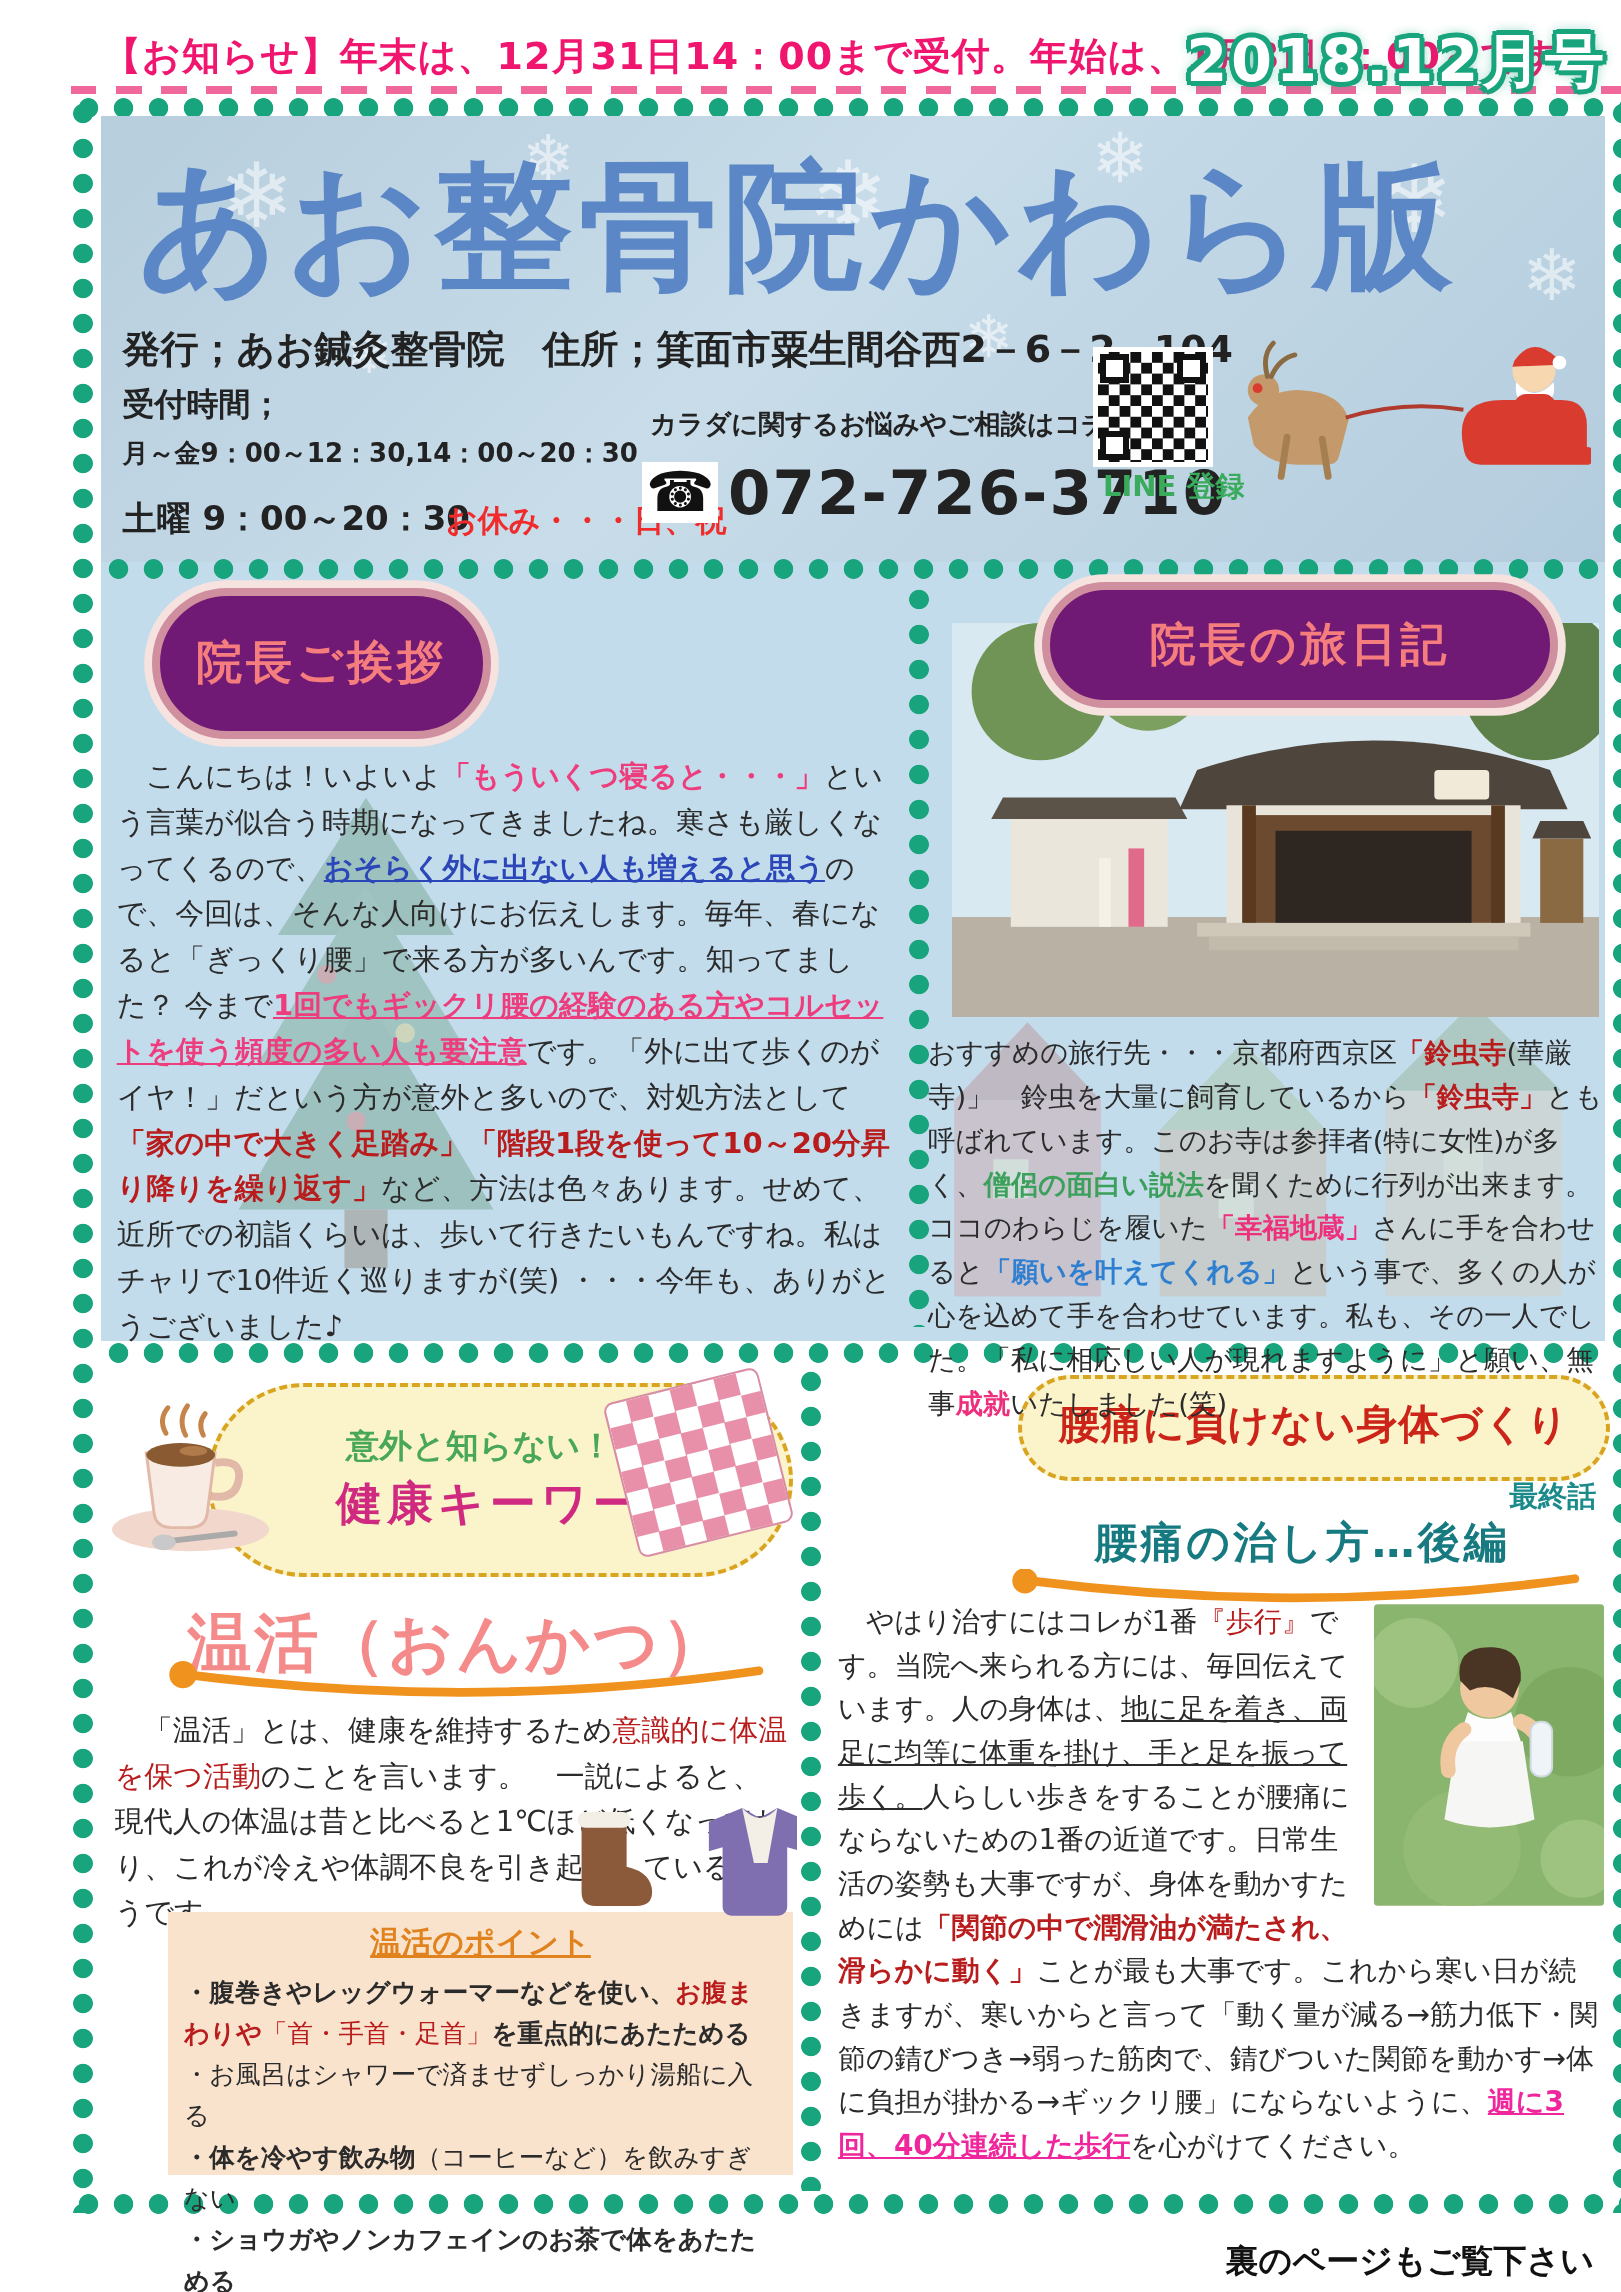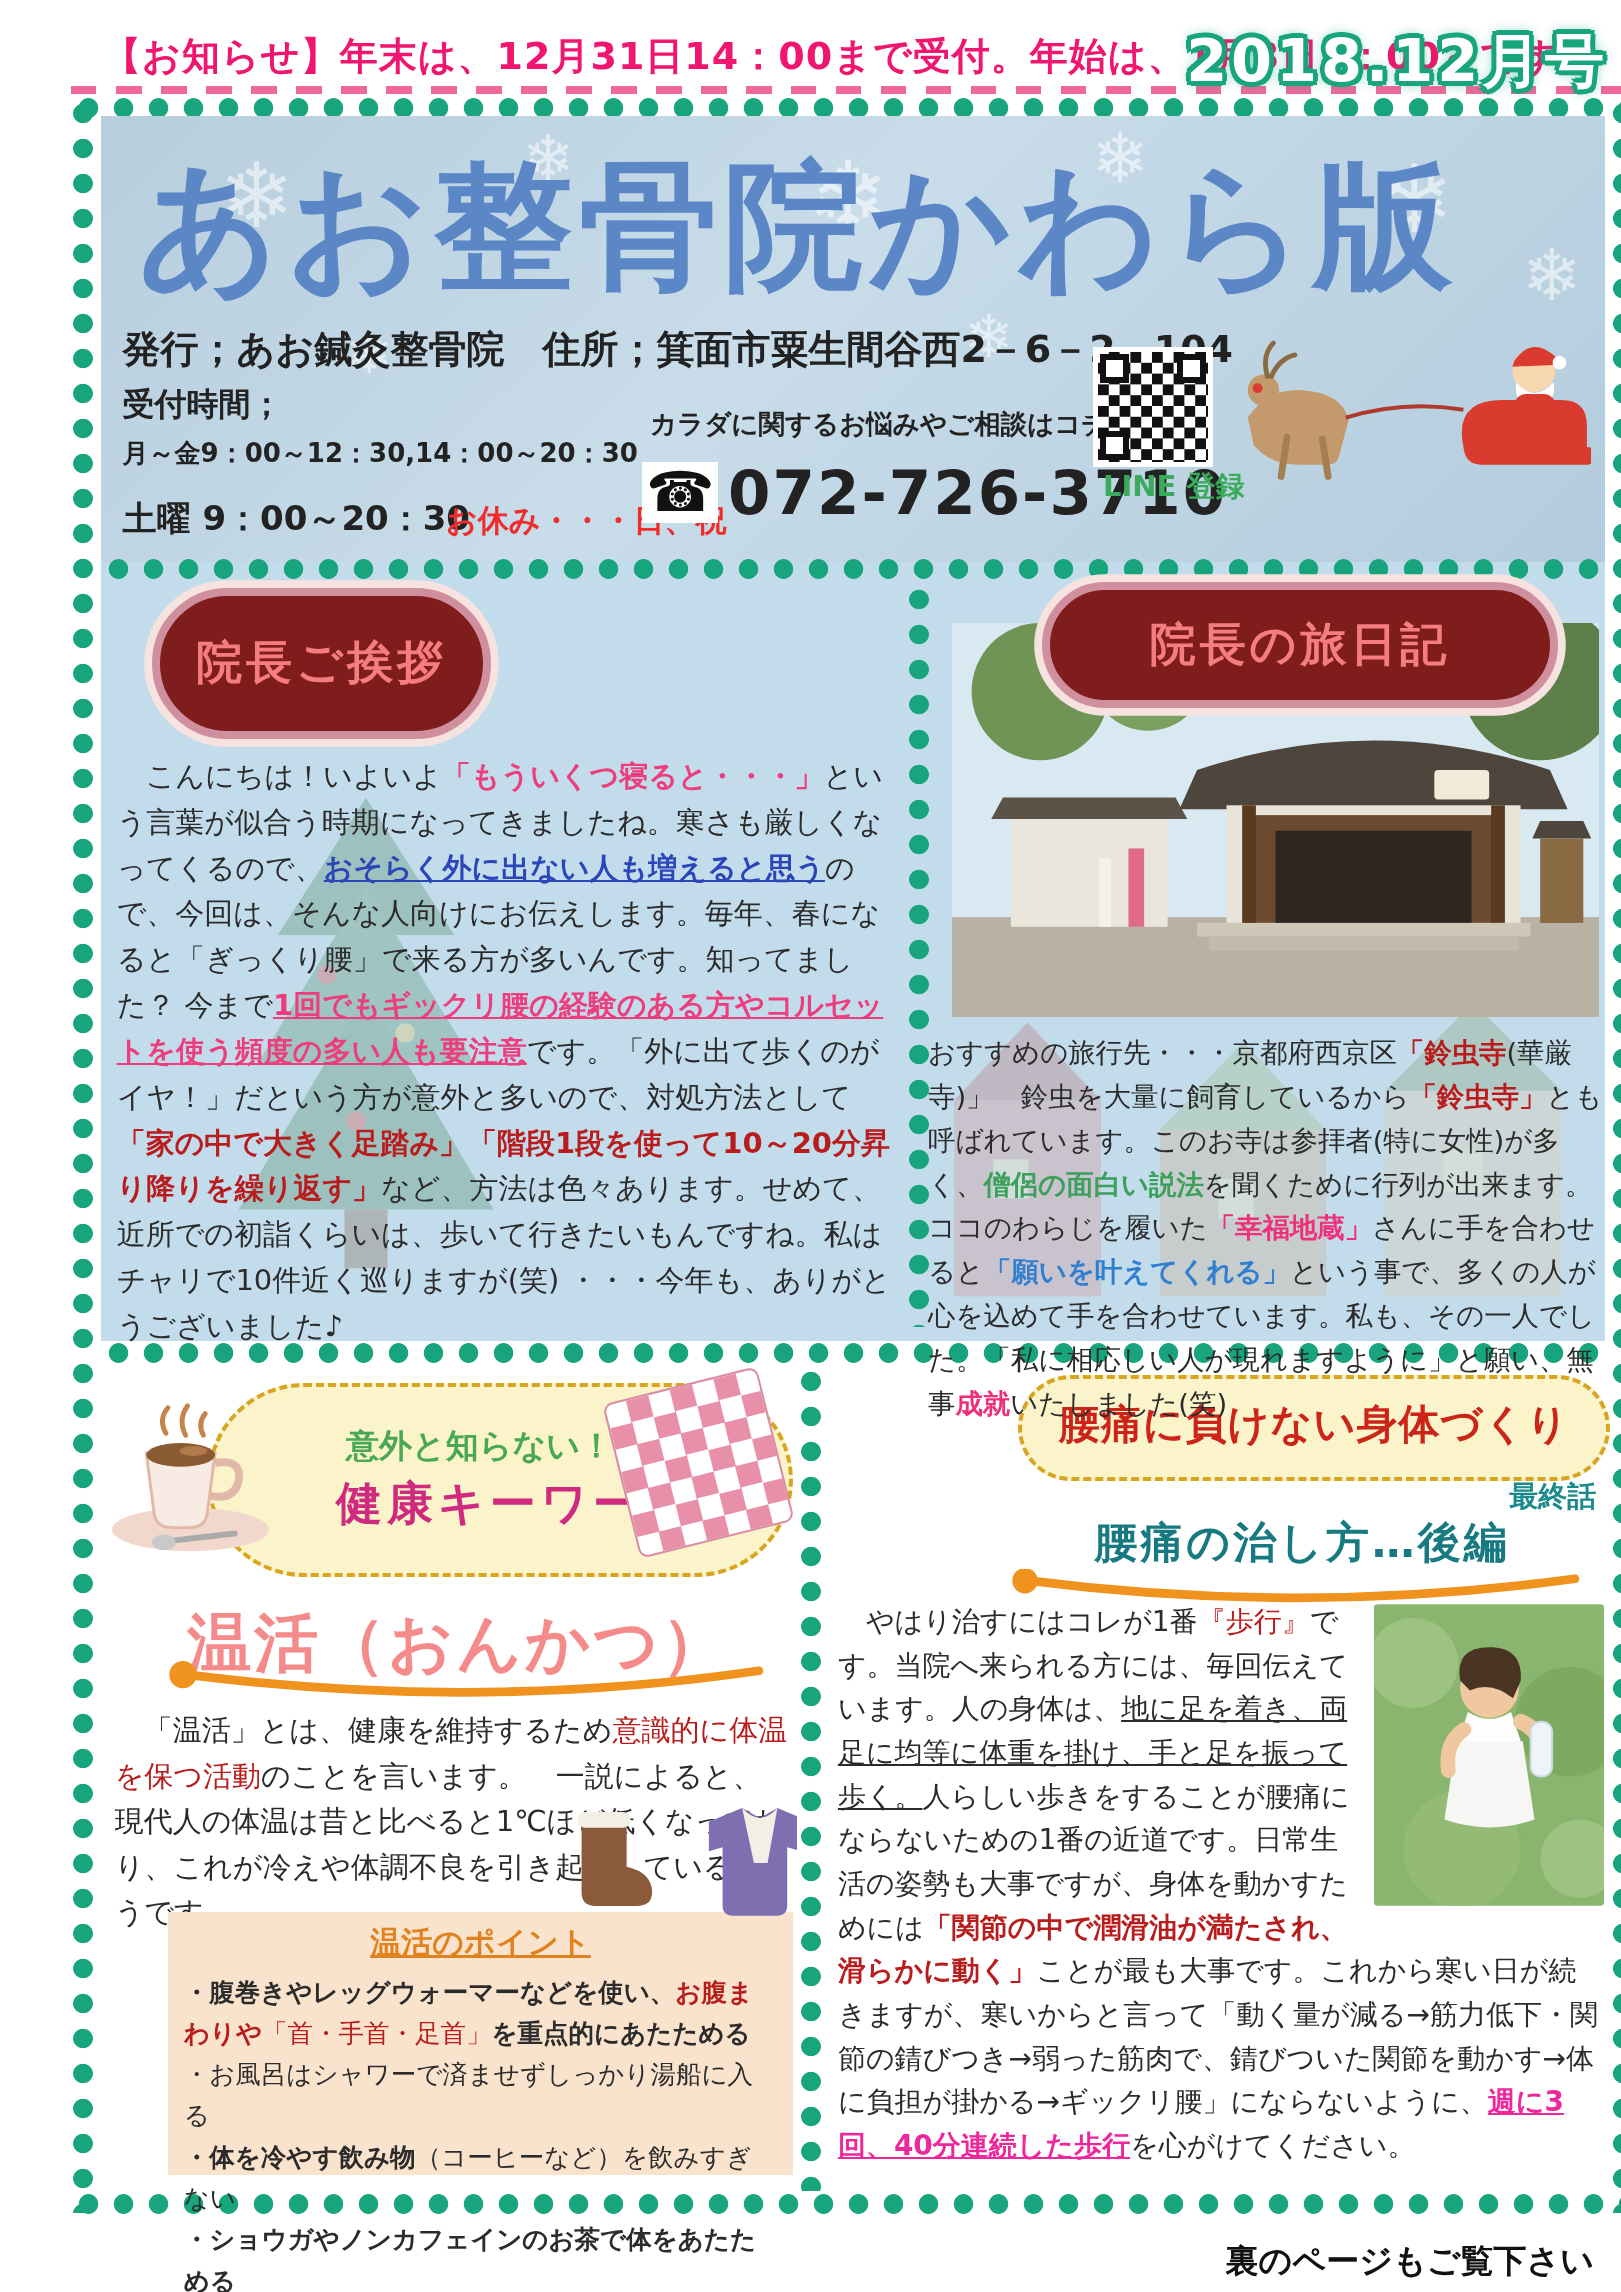--- a/index.html
+++ b/index.html
@@ -27,21 +27,21 @@
   .phone-row{position:absolute;left:541px;top:341px;display:flex;align-items:center;gap:9.8px;}
   .phone-icon{font-size:55px;color:#111;background:#fff;padding:0 3.9px;line-height:1.1;}
   .phone-num{font-size:61px;font-weight:bold;color:#222;letter-spacing:2px;}
   .qr{position:absolute;left:992px;top:231px;width:110px;height:110px;background:
       repeating-conic-gradient(#111 0% 25%,#fff 0% 50%);background-size:21.6px 21.6px;border:5.9px solid #fff;}
   .qr .finder{position:absolute;width:29px;height:29px;background:#fff;border:6.9px solid #111;box-sizing:border-box;}
   .line-label{position:absolute;left:1002px;top:351px;font-size:29px;font-weight:bold;color:#3aaa5c;}
   .santa{position:absolute;right:13.7px;top:184px;}
 
   .midsection{position:absolute;left:59px;top:562px;width:1504px;height:779px;background:#c3dcec;}
-  .cloud{position:absolute;background:#7f1d1d;border:8.8px solid #cf8f9e;border-radius:88px;box-shadow:0 0 0 7.8px #f6e3df;display:flex;align-items:center;justify-content:center;z-index:5;}
+  .cloud{position:absolute;background:#701a75;border:8.8px solid #cf8f9e;border-radius:88px;box-shadow:0 0 0 7.8px #f6e3df;display:flex;align-items:center;justify-content:center;z-index:5;}
   .cloud span{color:#f57d7d;font-weight:bold;font-size:46px;letter-spacing:3.9px;}
   .greeting-text{position:absolute;left:15.7px;top:192px;width:790px;font-size:29px;line-height:1.58;color:#2b2b2b;font-weight:500;z-index:3;}
   .temple{position:absolute;left:851px;top:61px;width:647px;height:394px;z-index:2;}
   .travel-text{position:absolute;left:827px;top:469px;width:676px;font-size:27.4px;line-height:1.6;color:#2b2b2b;z-index:3;}
   .deco{position:absolute;z-index:0;}
 
   .bottom-left{position:absolute;left:59px;top:1367px;width:698px;height:843px;}
   .bottom-right{position:absolute;left:790px;top:1367px;width:772px;height:863px;}
   .oval{position:absolute;background:#fbf3c9;border:4.9px dashed #d9a420;border-radius:108px;}
   .kw-sub{position:absolute;left:245px;top:57px;font-size:33px;font-weight:bold;color:#49a857;z-index:3;}

